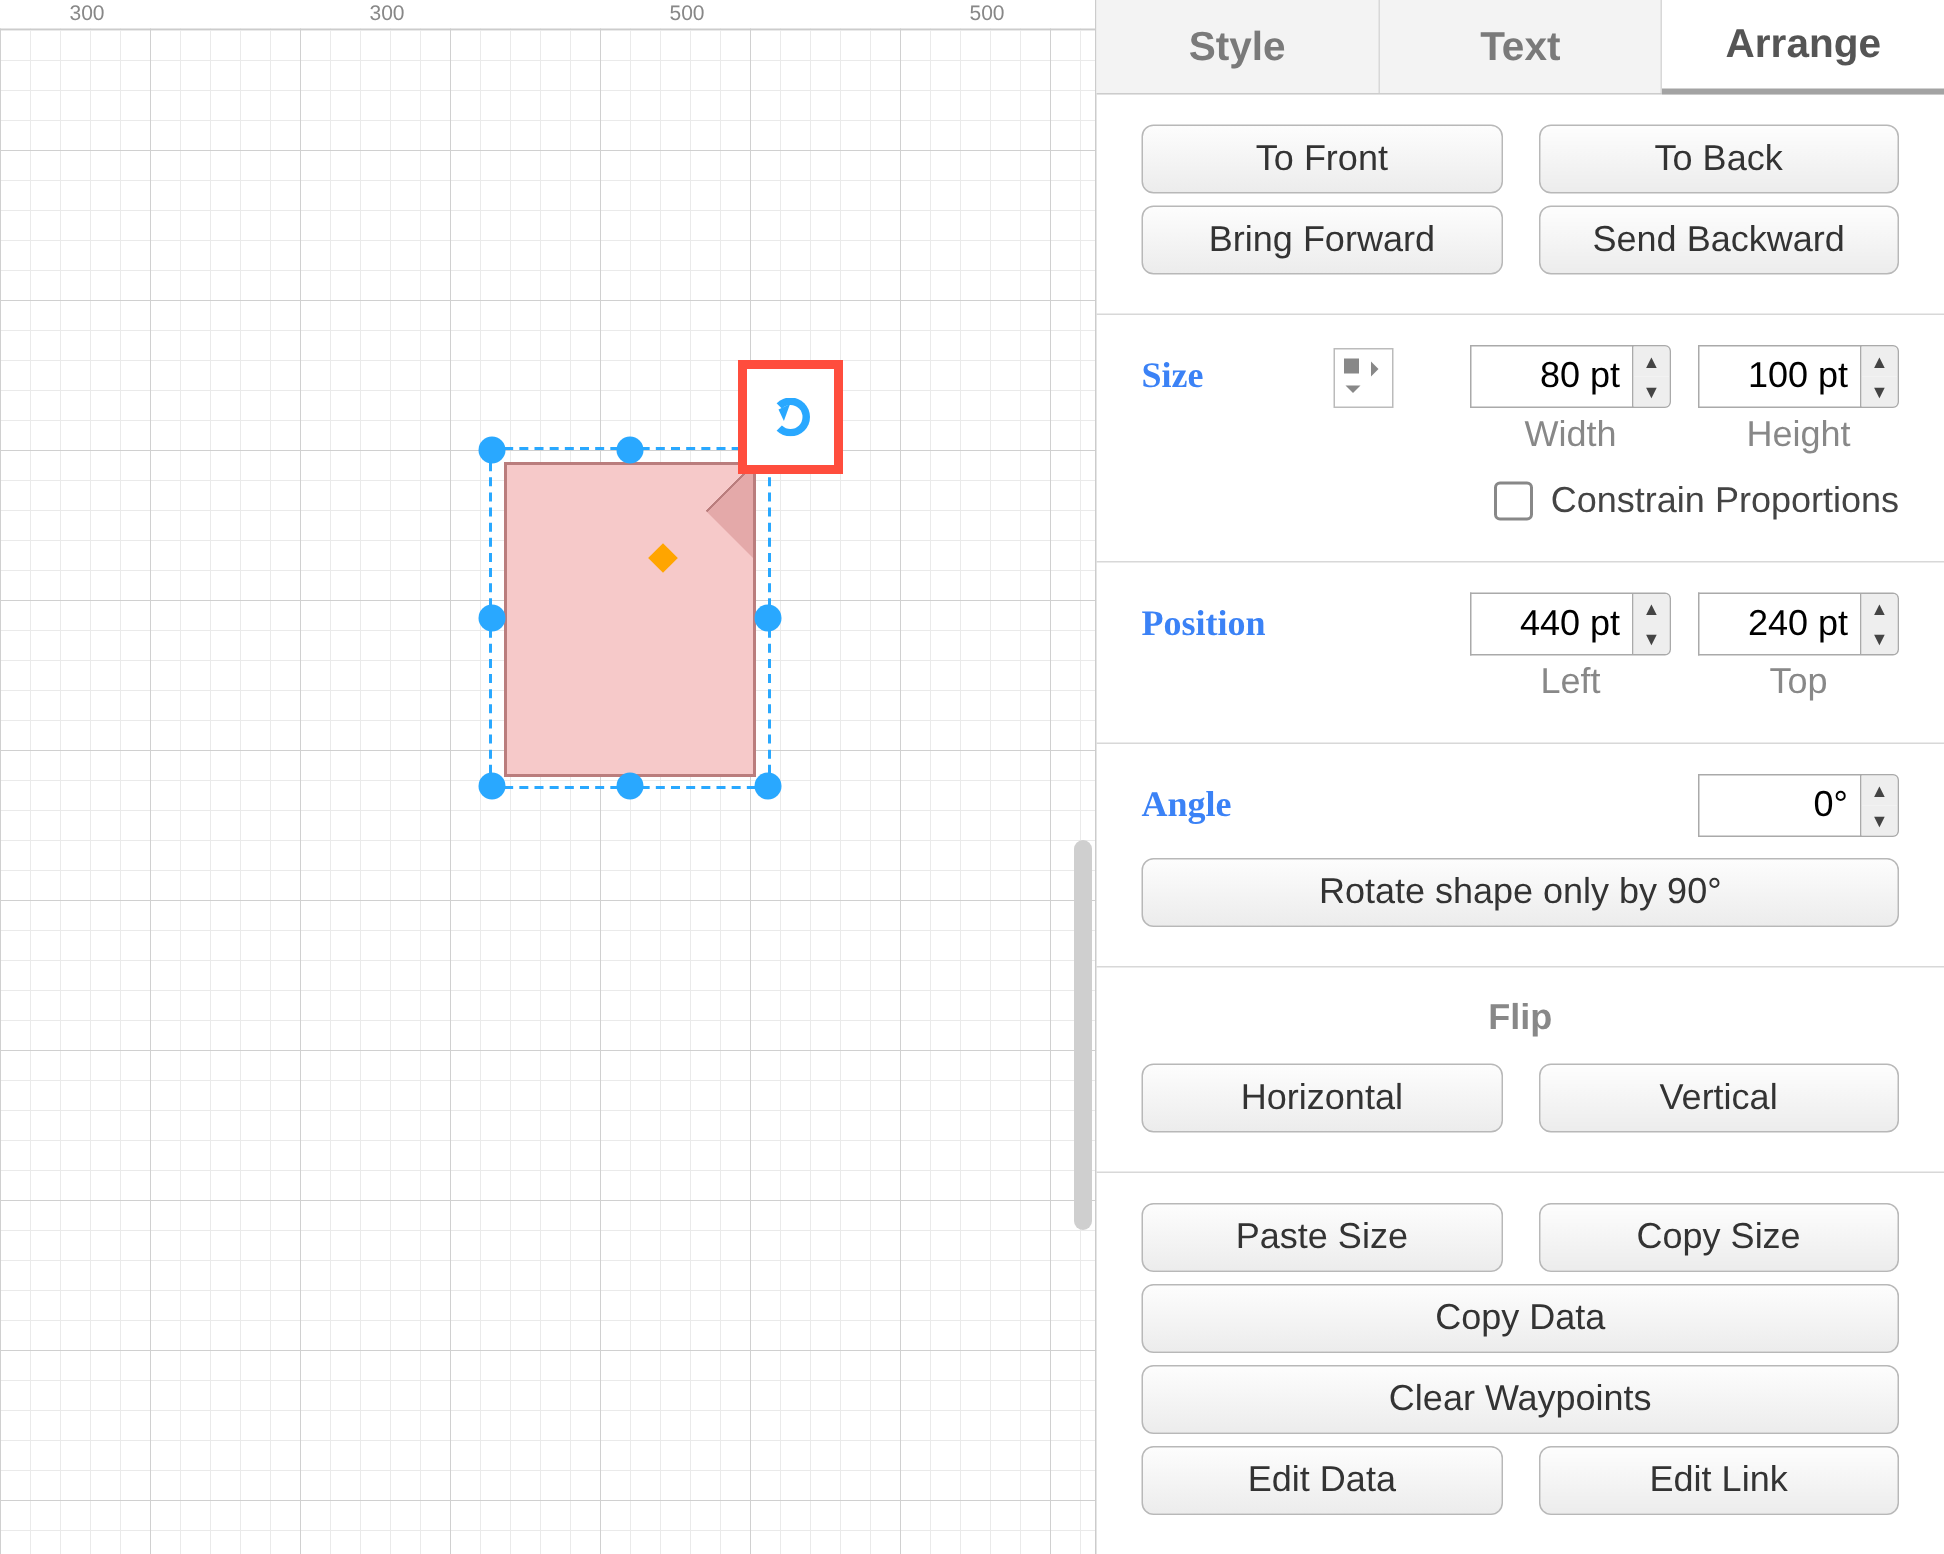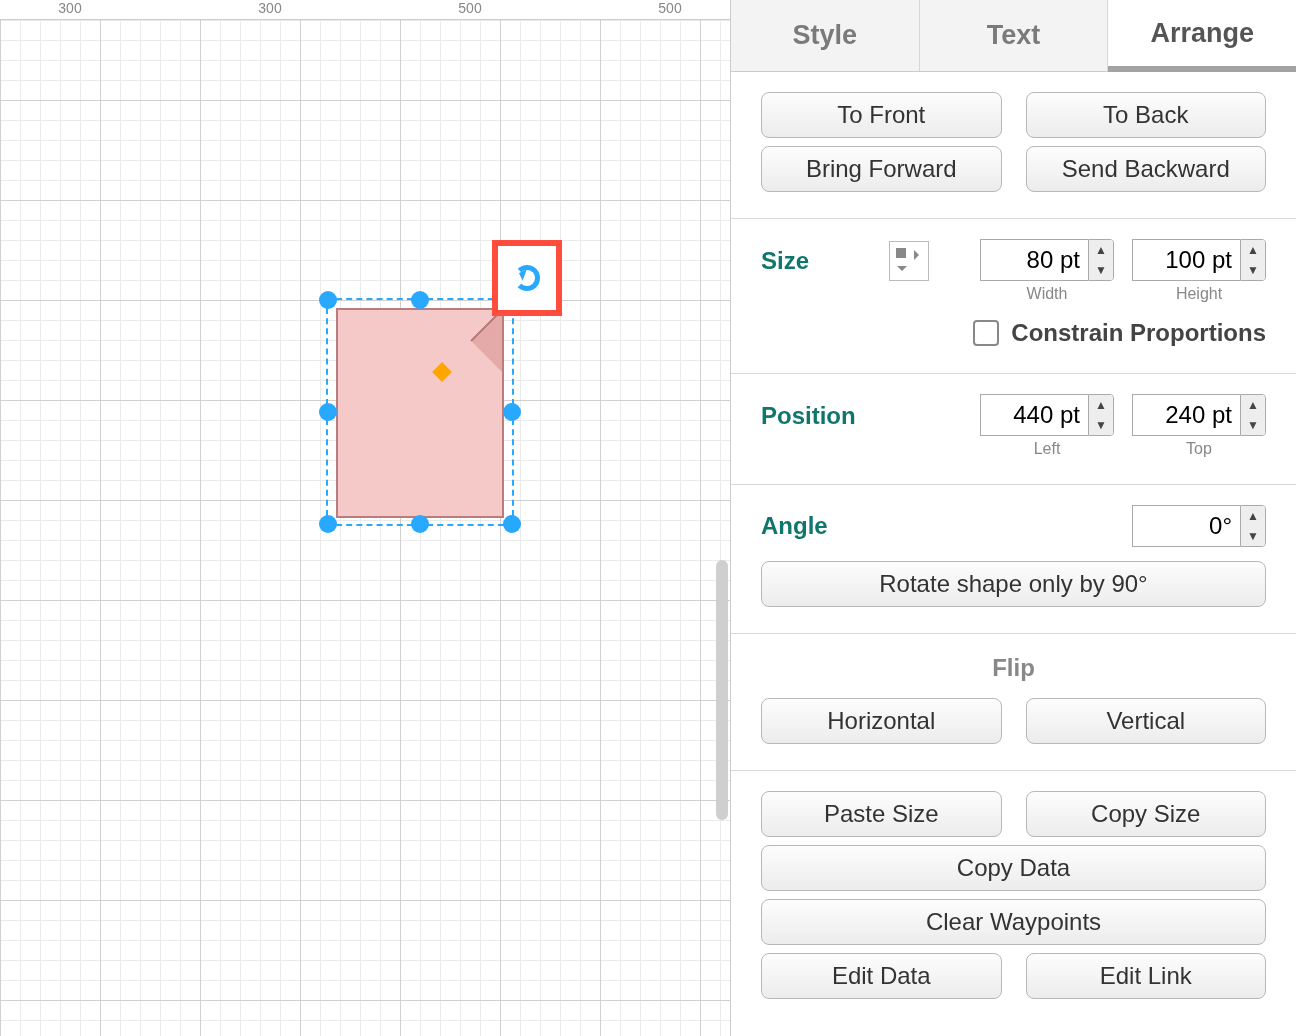--- a/index.html
+++ b/index.html
@@ -34,21 +34,20 @@
   .ruler {
     position:absolute; top:0; left:0; right:0; height:20px;
     background: linear-gradient(#fff,#fff);
     border-bottom:1px solid #ccc;
     font-size:14px; color:#888;
     z-index: 5;
   }
   .ruler-tick {
     position:absolute; top:0;
     transform: translateX(-50%);
-    margin-left: 12px;
   }
   
   .sel-box {
     position:absolute;
     border:2px dashed #29a8ff;
     z-index: 3;
   }
   .handle {
     position:absolute; width:18px; height:18px;
     background:#29a8ff; border-radius:50%;
@@ -107,21 +106,21 @@
     background:#f3f3f3;
     border-bottom:1px solid #ccc;
     text-align:center;
   }
   .tab {
     flex:1; display:flex; align-items:center; justify-content:center;
     font-size:27px; color:#7a7a7a; font-weight:600;
     border-right:1px solid #d8d8d8;
     cursor:pointer;
   }
-  .tab.active { background:#fff; color:#555; border-bottom:6px solid #a3a3a3; margin-bottom:-1px; }
+  .tab.active { background:#fff; color:#555; border-bottom:4px solid #a3a3a3; margin-bottom:-1px; }
   .tab:last-child { border-right:none; }
 
   .section {
     padding:20px 30px 26px;
     border-bottom:1px solid #d8d8d8;
   }
   .section h4 {
     font-size:24px; color:#888; font-weight:700;
     margin-bottom:6px;
     text-align:center;
@@ -136,44 +135,44 @@
     display:flex; align-items:center; justify-content:center;
   }
   .btn-row { display:flex; gap:24px; }
   .btn-row .btn { flex:1; }
   .btn-stack { display:flex; flex-direction:column; gap:8px; }
   .btn.full { width:100%; }
 
   .field-row {
     display:flex; align-items:flex-start; gap:18px;
   }
-  .field-row .lbl { width:110px; color:#0f766e; font-weight:700; padding-top:8px; }
+  .field-row .lbl { width:110px; color:#3b82f6; font-weight:700; padding-top:8px;font-family:Liberation Serif, serif; }
   .field-col { display:flex; flex-direction:column; align-items:center; }
   .num-input {
     display:flex; align-items:flex-start;
   }
   .num-input input {
     width:108px; height:42px;
     border:1px solid #aaa; border-right:none;
     text-align:right; font-size:24px; padding-right:8px;
     background:#fff;
   }
   .stepper {
     display:flex; flex-direction:column;
     width:26px; height:42px;
     border:1px solid #aaa; border-radius:0 4px 4px 0;
     overflow:hidden;
   }
   .stepper span {
     flex:1; display:flex; align-items:center; justify-content:center;
     font-size:12px; background:#eee; cursor:pointer;
   }
-  .sub { font-size:16px; color:#888; margin-top:4px; }
-
-  .chk-row { display:flex; align-items:center; gap:12px; margin-top:16px; justify-content:flex-end;font-weight:bold; }
+  .sub { font-size:24px; color:#888; margin-top:4px; }
+
+  .chk-row { display:flex; align-items:center; gap:12px; margin-top:16px; justify-content:flex-end; }
   .chk {
     width:26px; height:26px; border:2px solid #888; border-radius:4px;
   }
 
   .autosize-icon {
     width:40px; height:40px;
     border:1px solid #bbb;
     position:relative; flex:0 0 auto;
     margin-top:2px;
   }

